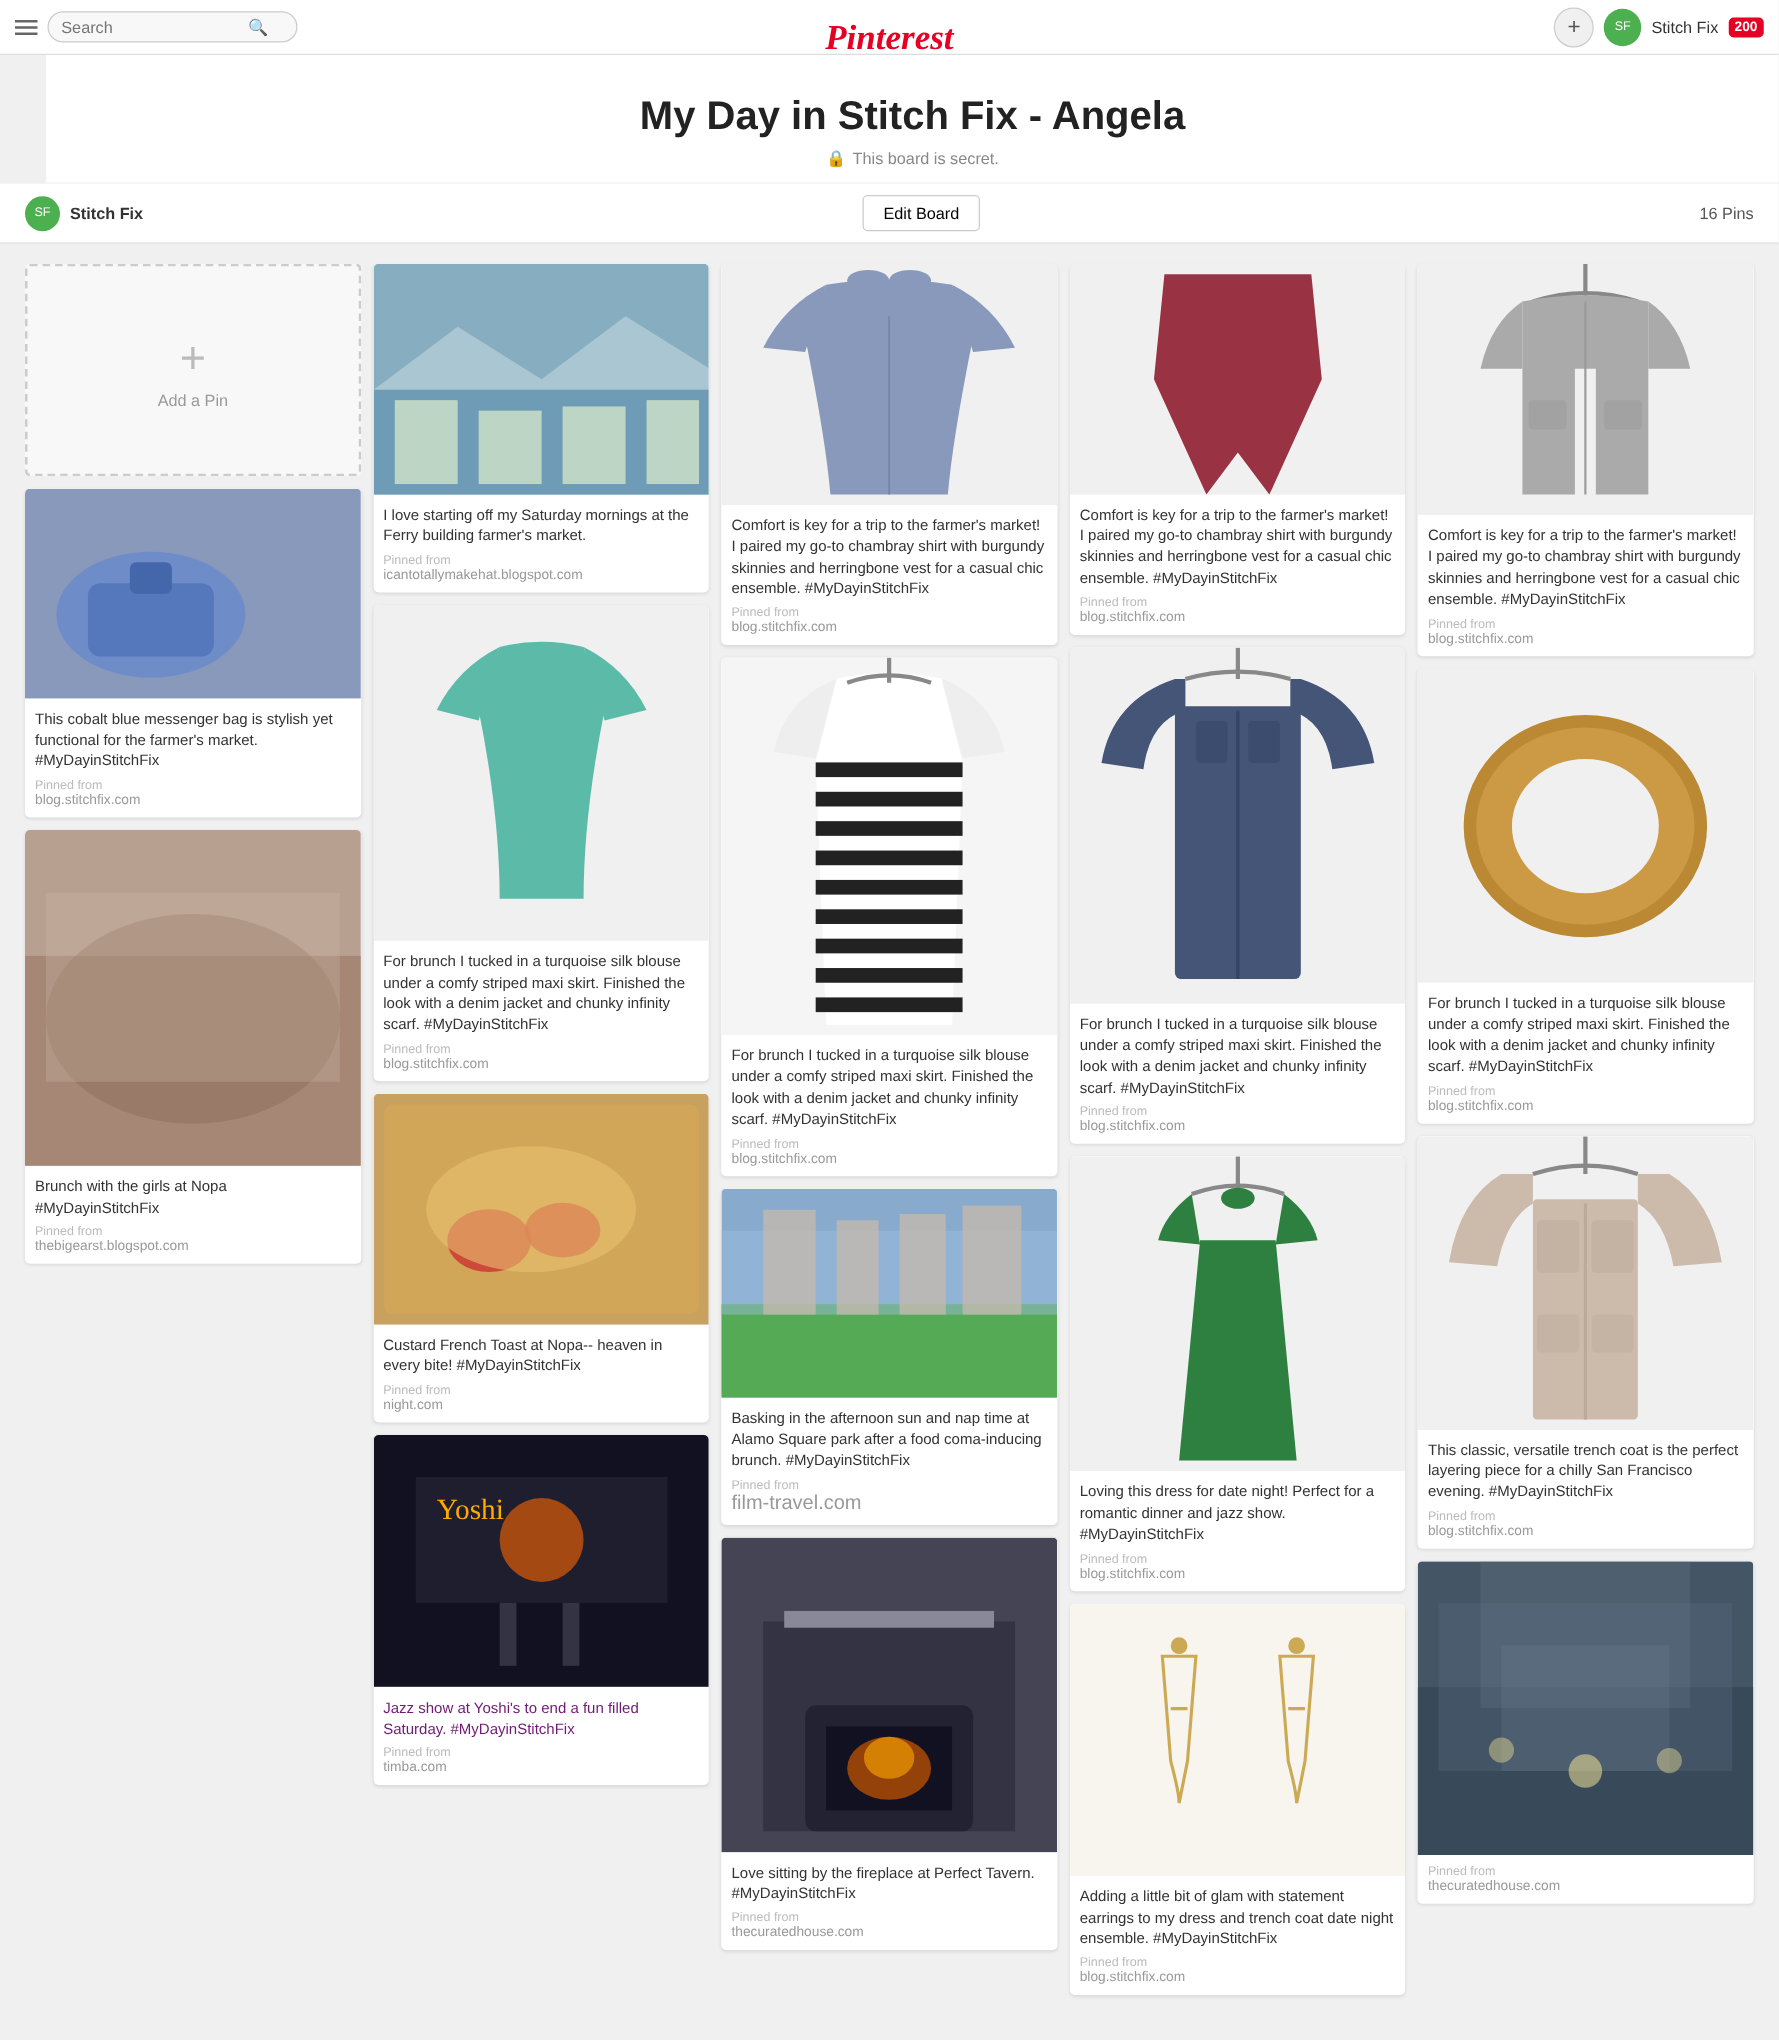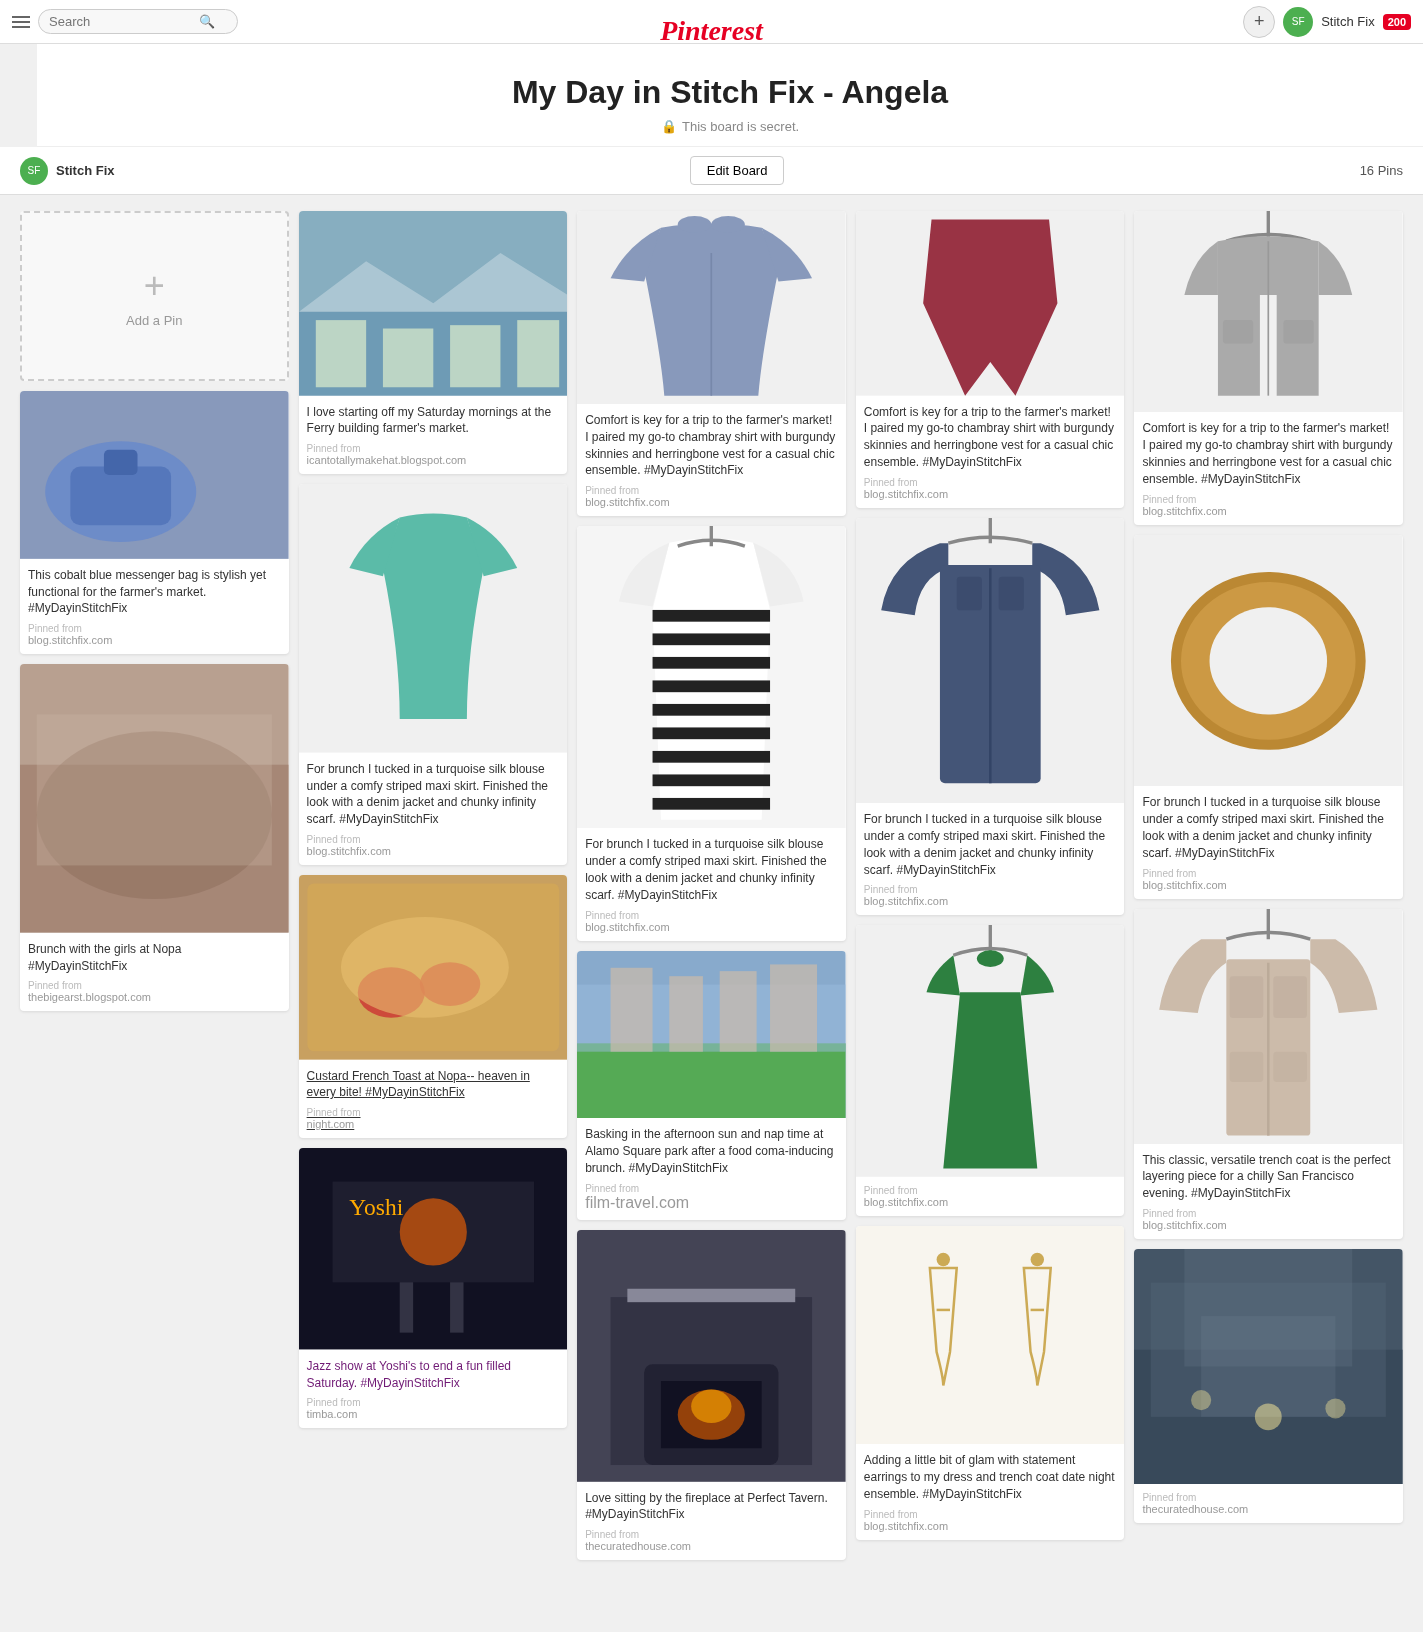--- a/index.html
+++ b/index.html
@@ -134,21 +134,21 @@
           <path d="M60,20 Q40,30 30,50 L50,55 Z" fill="#5bbba8"></path>
           <path d="M100,20 Q120,30 130,50 L110,55 Z" fill="#5bbba8"></path>
         </svg>
         <div style="padding:8px;">
           <div style="font-size:12px;color:#333;line-height:1.4;margin-bottom:6px;">For brunch I tucked in a turquoise silk blouse under a comfy striped maxi skirt. Finished the look with a denim jacket and chunky infinity scarf. #MyDayinStitchFix</div>
           <div style="font-size:10px;color:#bbb;">Pinned from</div>
           <div style="font-size:11px;color:#999;">blog.stitchfix.com</div>
         </div>
       </div>
 
-      <div style="background:#fff;border-radius:4px;overflow:hidden;box-shadow:0 1px 3px rgba(0,0,0,0.1);text-decoration:underline;">
+      <div style="background:#fff;border-radius:4px;overflow:hidden;box-shadow:0 1px 3px rgba(0,0,0,0.1);">
         <svg width="100%" viewBox="0 0 160 110" style="display:block;">
           <rect width="160" height="110" fill="#c8a060"></rect>
           <rect x="5" y="5" width="150" height="100" rx="4" fill="#d4a855" opacity="0.7"></rect>
           <ellipse cx="55" cy="70" rx="20" ry="15" fill="#cc3333" opacity="0.8"></ellipse>
           <ellipse cx="90" cy="65" rx="18" ry="13" fill="#cc3333" opacity="0.8"></ellipse>
           <ellipse cx="75" cy="55" rx="50" ry="30" fill="#e8c070" opacity="0.6"></ellipse>
         </svg>
         <div style="padding:8px;">
           <div style="font-size:12px;color:#333;line-height:1.4;margin-bottom:6px;">Custard French Toast at Nopa-- heaven in every bite! #MyDayinStitchFix</div>
           <div style="font-size:10px;color:#bbb;">Pinned from</div>
@@ -294,20 +294,21 @@
           <rect width="160" height="150" fill="#f0f0f0"></rect>
 
           <line x1="80" y1="0" x2="80" y2="18" stroke="#888" stroke-width="2"></line>
           <path d="M58,18 Q80,10 102,18" fill="none" stroke="#888" stroke-width="2"></path>
           <path d="M58,18 Q45,28 42,40 L62,42 Z" fill="#2d8040"></path>
           <path d="M102,18 Q115,28 118,40 L98,42 Z" fill="#2d8040"></path>
           <path d="M62,40 L98,40 L108,145 L52,145 Z" fill="#2d8040"></path>
           <ellipse cx="80" cy="20" rx="8" ry="5" fill="#2d8040"></ellipse>
         </svg>
         <div style="padding:8px;">
+          <div style="font-size:12px;color:#333;line-height:1.4;margin-bottom:6px;">Loving this dress for date night! Perfect for a romantic dinner and jazz show. #MyDayinStitchFix</div>
           <div style="font-size:10px;color:#bbb;">Pinned from</div>
           <div style="font-size:11px;color:#999;">blog.stitchfix.com</div>
         </div>
       </div>
 
       <div style="background:#fff;border-radius:4px;overflow:hidden;box-shadow:0 1px 3px rgba(0,0,0,0.1);">
         <svg width="100%" viewBox="0 0 160 130" style="display:block;">
           <rect width="160" height="130" fill="#f8f5ee"></rect>
 
           <circle cx="52" cy="20" r="4" fill="#ccaa55"></circle>

